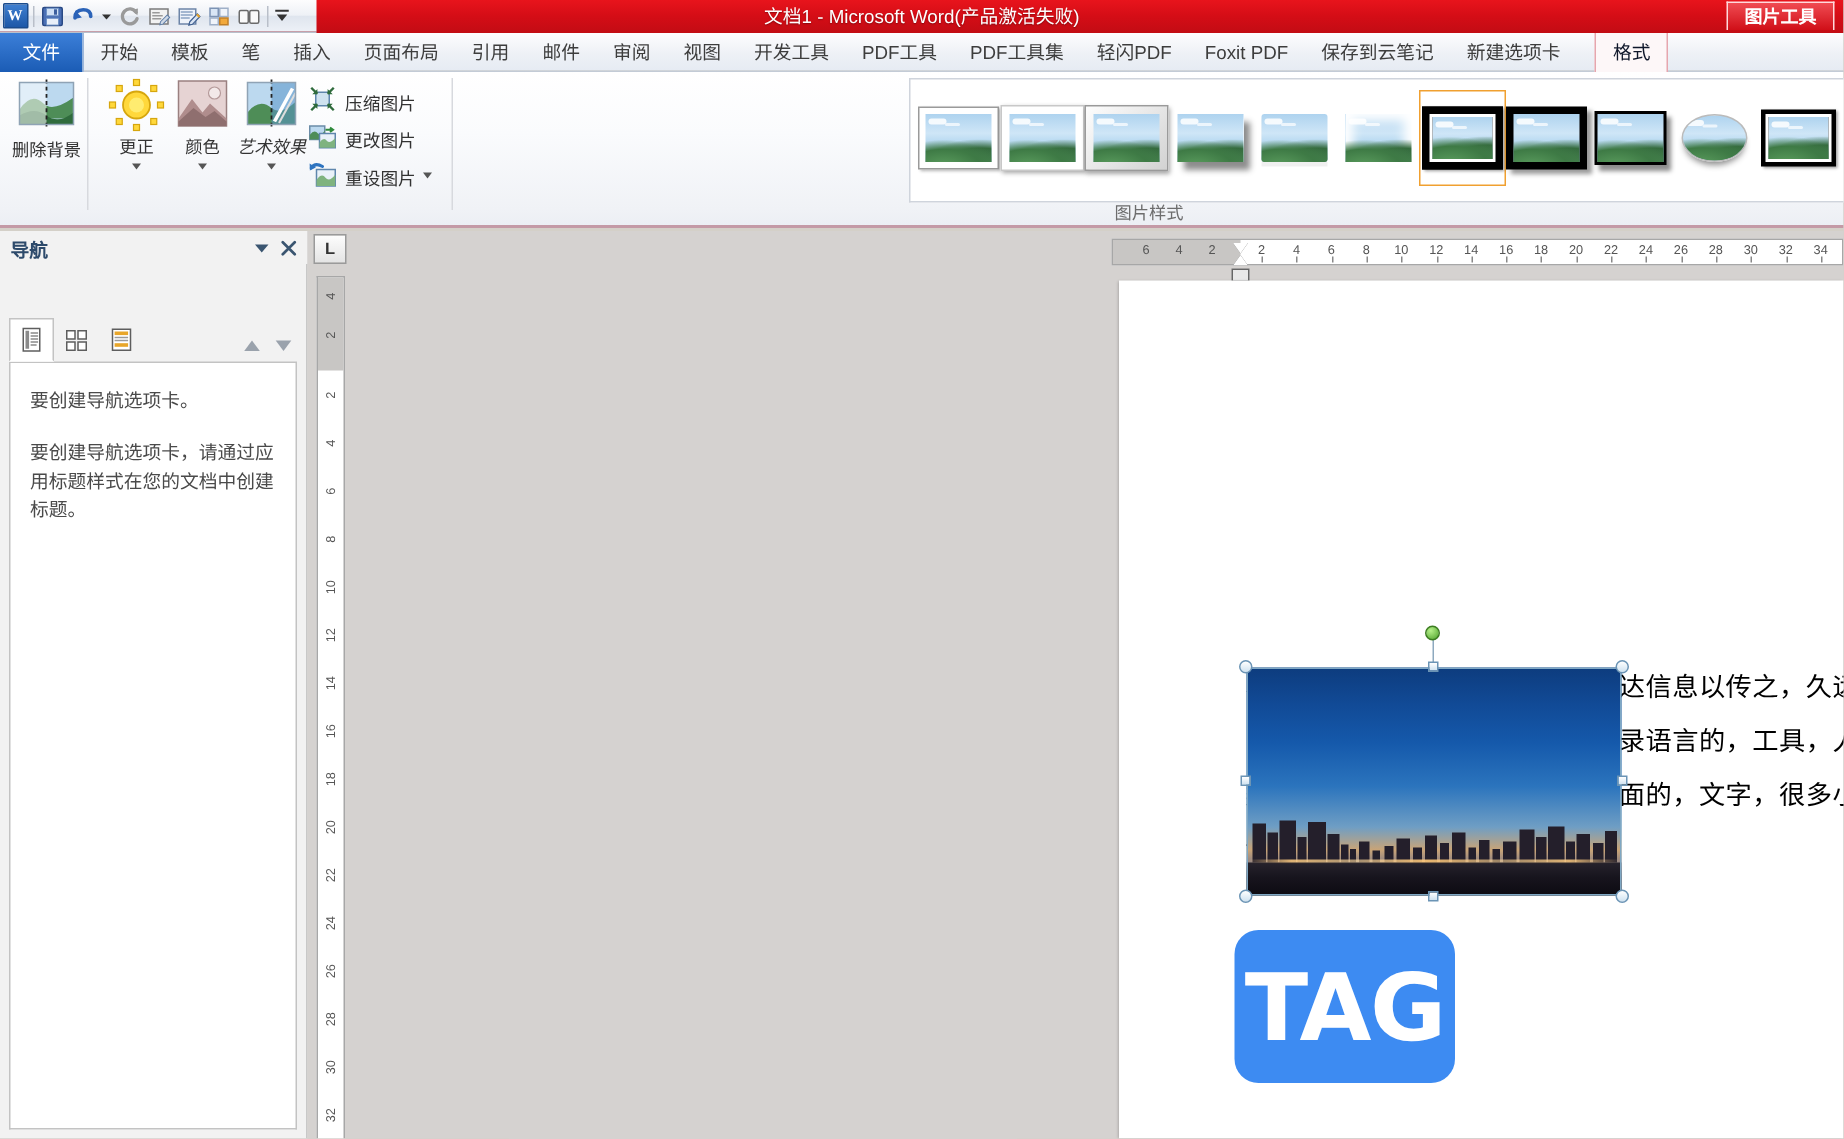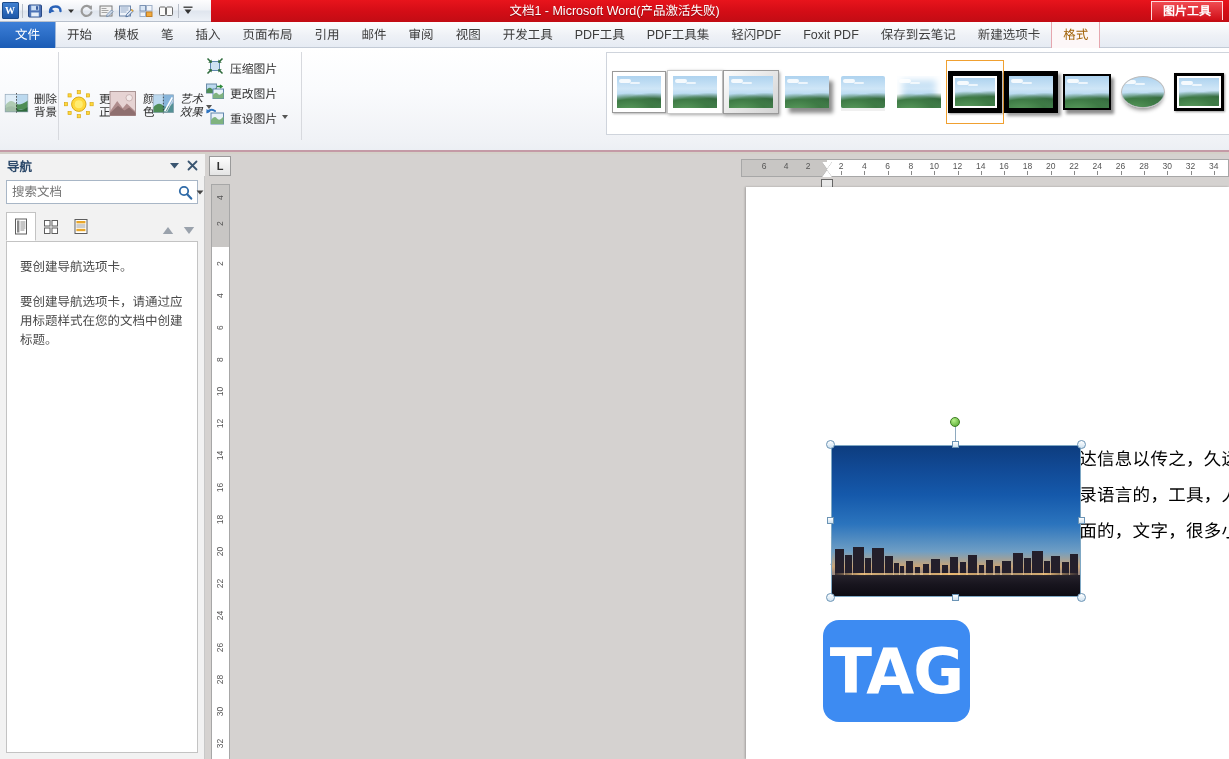--- a/index.html
+++ b/index.html
@@ -65,41 +65,42 @@
   }
   .tab.file{
     background:linear-gradient(to bottom,#3c7fd8,#1b5cb5);
     color:#fff;width:56px;text-align:center;padding:0;
     border-right:1px solid #9fb8da;
   }
   .tab.active-ctx{
     background:#fdf7f8;
     border-left:1px solid #e6a6ae;
     border-right:1px solid #e6a6ae;
-    color:#a16207;
+    color:#0f172a;
+    margin-left:12px;
   }
 
   
   .ribbon{
     position:absolute;left:0;top:48px;width:1229px;height:104px;
     background:linear-gradient(to bottom,#ffffff 0%,#fafbfd 40%,#f0f2f6 90%,#eceff4 100%);
     border-bottom:2px solid #c49aa6;
     box-sizing:border-box;
   }
   .grp{position:absolute;top:0;height:102px;}
   .grp-label{
     position:absolute;bottom:1px;width:100%;text-align:center;
     font-size:11.5px;color:#6d6d6d;
   }
   .grp-divider{position:absolute;top:4px;width:1px;height:88px;background:#d7d9de;}
 
   
   .bigbtn{
-    position:absolute;top:20px;width:58px;height:74px;
-    display:flex;flex-direction:row;align-items:center;
+    position:absolute;top:3px;width:58px;height:74px;
+    display:flex;flex-direction:column;align-items:center;
     font-size:11.5px;color:#333;text-align:center;
     cursor:default;
   }
   .bigbtn .lbl{margin-top:2px;line-height:13px;}
   .bigbtn .arw{
     width:0;height:0;border-left:3.5px solid transparent;border-right:3.5px solid transparent;
     border-top:4px solid #555;margin-top:3px;
   }
   .smallbtn{
     position:absolute;height:24px;display:flex;align-items:center;
@@ -583,54 +584,41 @@
               </div>
             </div>
             <div class="stl">
               <div style="position: relative; display: flex; align-items: center; justify-content: center; padding: 3px; background: rgb(0, 0, 0); box-shadow: rgba(0, 0, 0, 0.4) 1px 1px 2px;">
                 <div class="thumb" style="border: 2px solid rgb(255, 255, 255);"></div>
               </div>
             </div>
             <div class="stl"></div>
           </div>
     </div>
+    <div class="grp-label" style="left:0;width:926px;">图片样式</div>
   </div>
 </div>
 
 <div class="navpane">
   <div class="nav-header">
     <div class="nav-title">导航</div>
     <div style="margin-left:auto;display:flex;align-items:center;padding-right:4px;">
       <div class="nav-hdr-btn">
         <svg class="svgic" width="11" height="11" viewBox="0 0 11 11">
               <path d="M1 3 L10 3 L5.5 8.4 Z" fill="#3a5570"></path>
             </svg>
       </div>
       <div class="nav-hdr-btn">
         <svg class="svgic" width="11" height="11" viewBox="0 0 11 11">
           <path d="M1.5 1.5 L9.5 9.5 M9.5 1.5 L1.5 9.5" stroke="#3a5570" stroke-width="1.8" stroke-linecap="round"></path>
         </svg>
       </div>
     </div>
   </div>
 
-  <div class="nav-search-wrap">
-    <input class="nav-search-input" type="text" value="" placeholder="搜索文档" style="">
-    <span style="display:flex;align-items:center;padding:0 3px;">
-      <svg class="svgic" width="15" height="15" viewBox="0 0 15 15">
-        <circle cx="6" cy="6" r="4.2" fill="none" stroke="#2f6ba8" stroke-width="1.8"></circle>
-        <path d="M9.2 9.2 L13.2 13.6" stroke="#2f6ba8" stroke-width="2.2" stroke-linecap="round"></path>
-      </svg>
-    </span>
-    <span style="display:flex;align-items:center;padding-right:4px;">
-      <svg class="svgic" width="8" height="8" viewBox="0 0 8 8">
-            <path d="M0.6 2.4 L7.4 2.4 L4 6.4 Z" fill="#444"></path>
-          </svg>
-    </span>
-  </div>
 
   <div class="nav-tabs">
     <div class="nav-tab sel">
       <svg class="svgic" width="16" height="17" viewBox="0 0 16 17">
         <rect x="2.5" y="1" width="11" height="15" fill="#fff" stroke="#5e5e5e"></rect>
         <rect x="4" y="2.5" width="2.4" height="12" fill="#8a8a8a"></rect>
         <path d="M7.4 4 h5 M7.4 6 h5 M7.4 8 h5 M7.4 10 h5 M7.4 12 h4" stroke="#8a8a8a" stroke-width="1"></path>
       </svg>
     </div>
     <div class="nav-tab">

